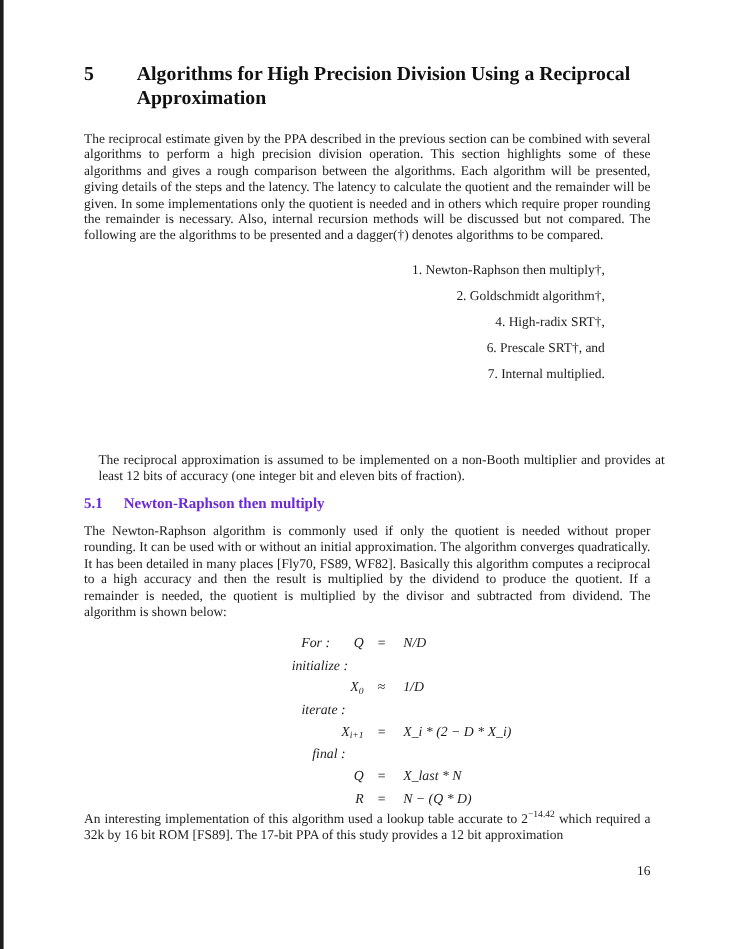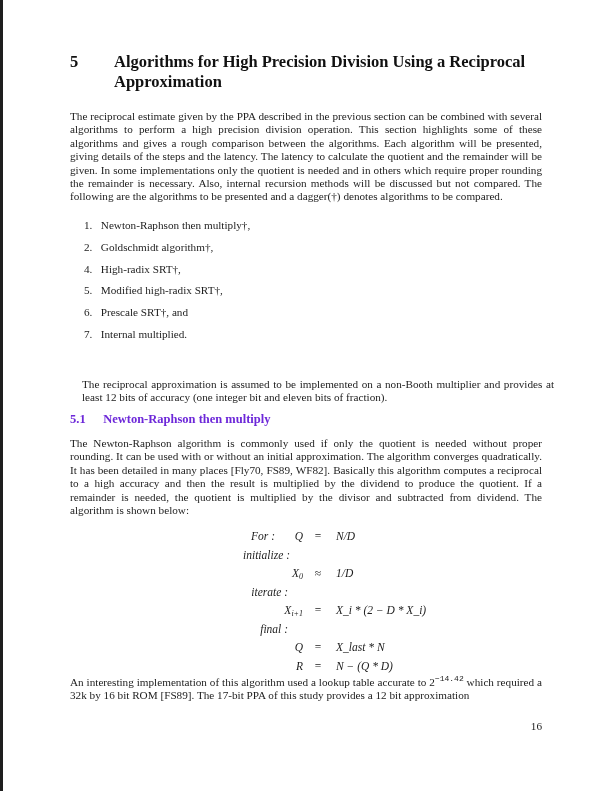--- a/index.html
+++ b/index.html
@@ -19,39 +19,39 @@
   .section-title .num { position: absolute; left: 0; top: 0; }
   .section-title .text { position: absolute; left: 44px; top: 0; width: 450px; }
   .para {
     position: absolute; left: 0; width: 472px;
     font-family: "Liberation Serif", serif; font-size: 11.2px; line-height: 13.4px;
     text-align: justify; color: #1c1c1c;
   }
   .p1 { top: 110px; }
   .list { position: absolute; left: 14px; top: 218px; width: 420px; margin: 0; padding: 0; list-style: none;
     font-family: "Liberation Serif", serif; font-size: 11.2px; color: #1c1c1c; }
-  .list li { height: 21.8px; line-height: 14px; }
+  .list li { height: 21.8px; line-height: 14px; text-align: right; }
   .list .n { display: inline-block; width: 14px; }
   .p2 { top: 366px; }
   .subsection {
     position: absolute; left: 0; top: 412px; font-family: "Liberation Serif", serif;
     font-weight: bold; font-size: 12.5px; color: #6d28d9;
   }
   .subsection .num { display: inline-block; width: 30px; }
   .p3 { top: 437px; }
   .eq { position: absolute; left: 130px; top: 530px; width: 300px;
     font-family: "Liberation Serif", serif; font-size: 11.5px; color: #1c1c1c; }
   .eq .row { position: relative; height: 18.5px; }
   .eq .lhs { position: absolute; right: 197px; font-style: italic; white-space: nowrap; }
   .eq .op { position: absolute; left: 111px; width: 14px; text-align: center; }
   .eq .rhs { position: absolute; left: 136px; white-space: nowrap; }
   .eq .lbl { position: absolute; right: 208px; font-style: italic; white-space: nowrap; }
   .it { font-style: italic; }
   sub { font-size: 8px; vertical-align: -2px; }
-  sup { font-size: 8px; vertical-align: 5px; font-family: Liberation Mono, monospace; }
+  sup { font-size: 8px; vertical-align: 5px; }
   .p4 { top: 672px; }
   .page-number { position: absolute; left: 0; width: 472px; top: 720px; text-align: right;
     font-family: "Liberation Serif", serif; font-size: 11.2px; color: #1c1c1c; }
 </style>
 </head>
 <body>
 
 <div class="scan-edge"></div>
 
 <div class="page">
@@ -60,21 +60,20 @@
     <span class="num">5</span>
     <span class="text">Algorithms for High Precision Division Using a Reciprocal Approximation</span>
   </div>
 
   <p class="para p1" style="margin:0">The reciprocal estimate given by the PPA described in the previous section can be combined with several algorithms to perform a high precision division operation. This section highlights some of these algorithms and gives a rough comparison between the algorithms. Each algorithm will be presented, giving details of the steps and the latency. The latency to calculate the quotient and the remainder will be given. In some implementations only the quotient is needed and in others which require proper rounding the remainder is necessary. Also, internal recursion methods will be discussed but not compared. The following are the algorithms to be presented and a dagger(†) denotes algorithms to be compared.</p>
 
   <ul class="list">
     <li><span class="n">1.</span> <span>Newton-Raphson then multiply†,</span></li>
     <li><span class="n">2.</span> <span>Goldschmidt algorithm†,</span></li>
     <li><span class="n">4.</span> <span>High-radix SRT†,</span></li>
-    <li><span class="n">5.</span> <span>Modified high-radix SRT†,</span></li>
     <li><span class="n">6.</span> <span>Prescale SRT†, and</span></li>
     <li><span class="n">7.</span> <span>Internal multiplied.</span></li>
   </ul>
 
   <p class="para p2" style="margin:12px">The reciprocal approximation is assumed to be implemented on a non-Booth multiplier and provides at least 12 bits of accuracy (one integer bit and eleven bits of fraction).</p>
 
   <div class="subsection">
     <span class="num">5.1</span>
     <span>Newton-Raphson then multiply</span>
   </div>

